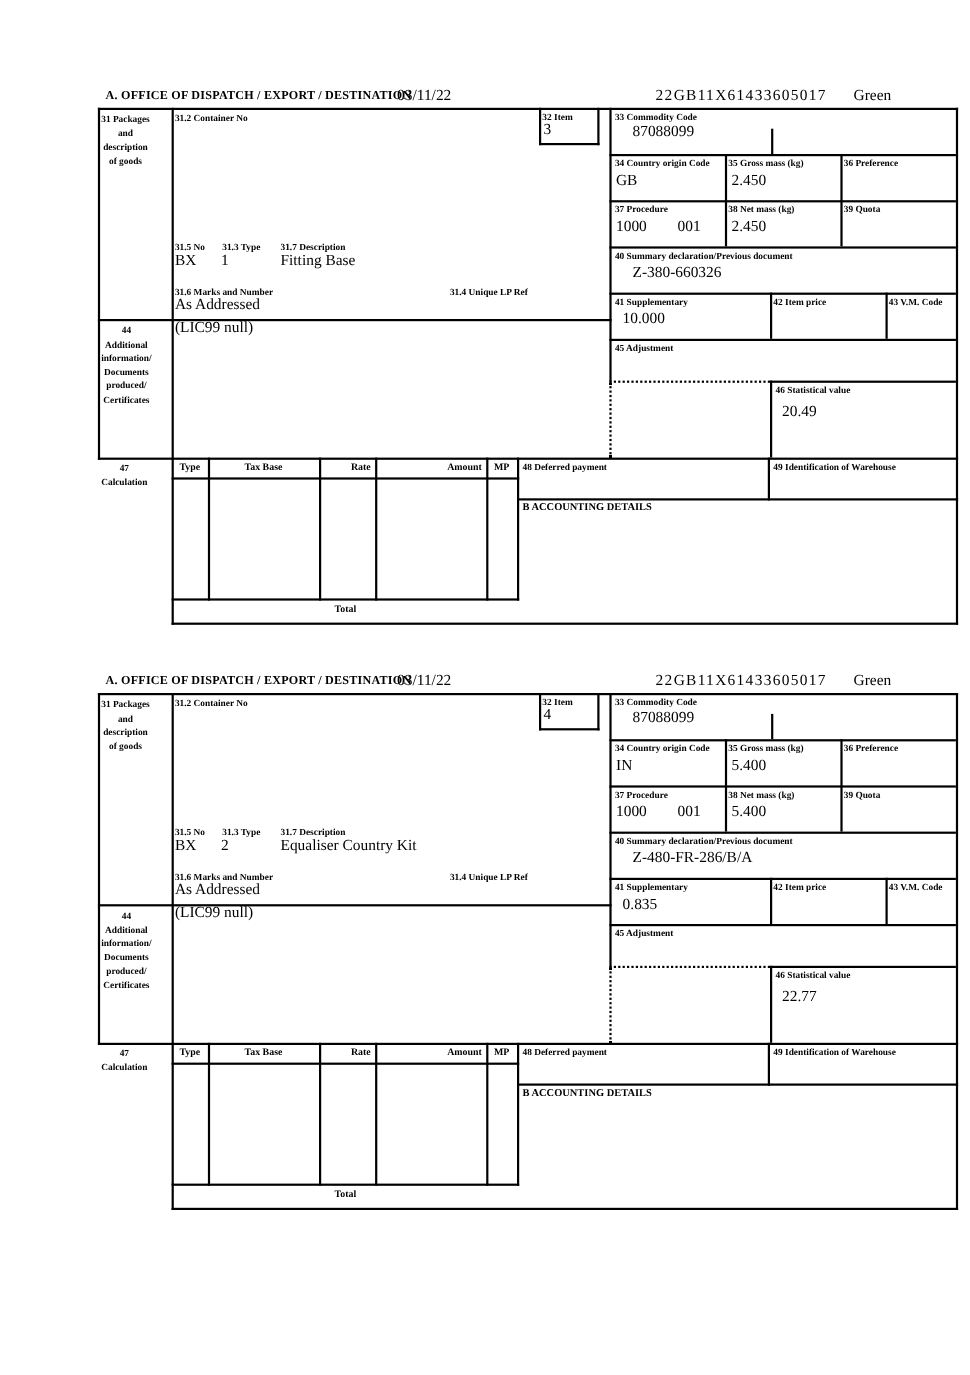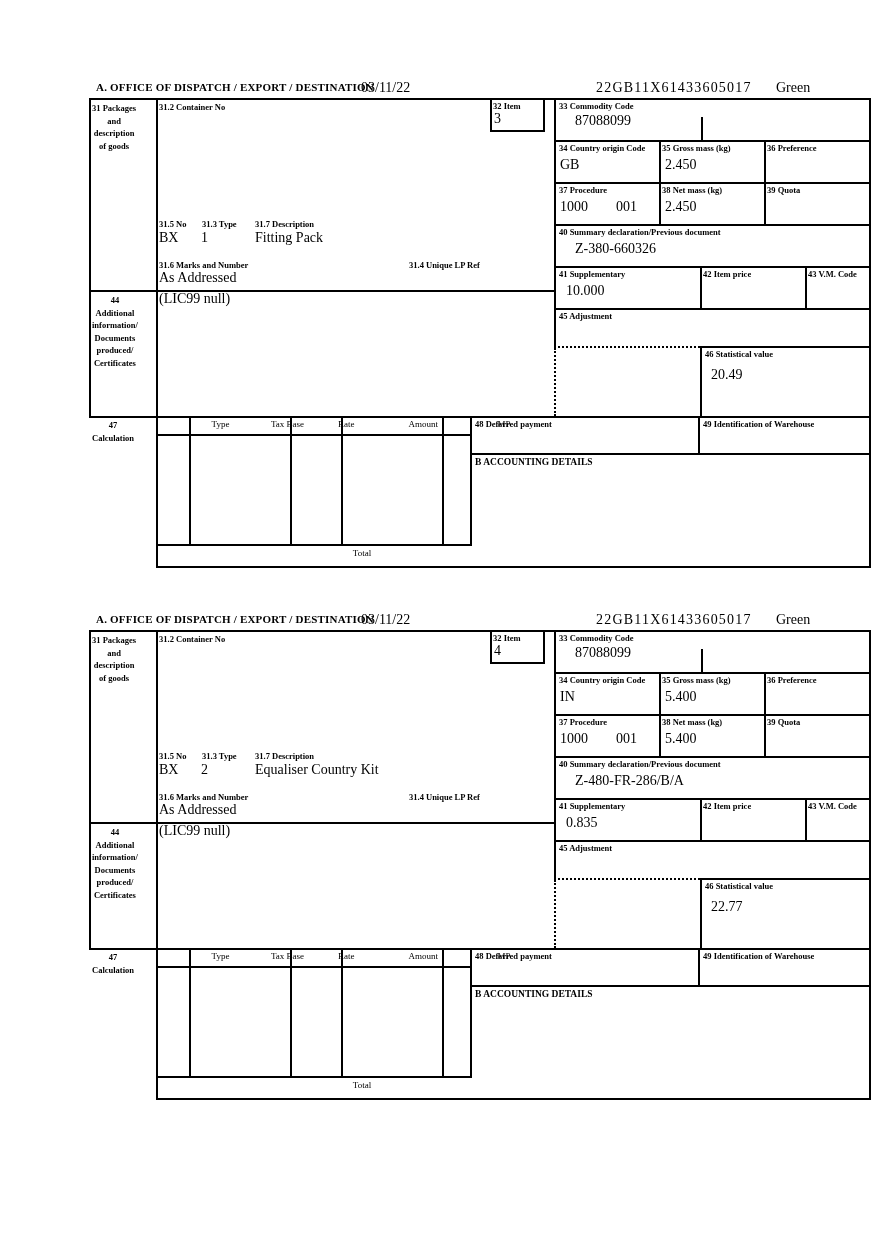--- a/index.html
+++ b/index.html
@@ -10,21 +10,21 @@
   .section { position:absolute; left:89px; width:808px; height:492px; }
   .abs { position:absolute; white-space:nowrap; }
   .ln { position:absolute; background:#000; }
   .dv { position:absolute; width:0; border-left:2px dotted #000; }
   .dh { position:absolute; height:0; border-top:2px dotted #000; }
   .title { font-weight:bold; font-size:11px; letter-spacing:0.2px; }
   .lbl { font-weight:bold; font-size:8.5px; line-height:10px; }
   .lines div { line-height:12.5px; white-space:nowrap;text-align:center; }
   .val { font-size:14px; line-height:15px; }
   .mrn { letter-spacing:1.2px; }
-  .th { font-weight:normal; font-size:9px; line-height:11px;padding-left:48px; }
+  .th { font-weight:bold; font-size:9px; line-height:11px; }
   .tc { text-align:center; }
   .tr { text-align:right; padding-right:4px; box-sizing:border-box; }
   .acct { font-weight:bold; font-size:9.5px; }
 </style>
 </head>
 <body>
 
 <div id="sheet">
   <div class="section" style="top: 80px;">
 
@@ -77,21 +77,21 @@
 
     <div class="abs lbl" style="left:70px;top:22px">31.2 Container No</div>
     <div class="abs lbl" style="left:404px;top:21px">32 Item</div>
     <div class="abs val" style="left:405px;top:31px">3</div>
 
     <div class="abs lbl" style="left:70px;top:139px">31.5 No</div>
     <div class="abs lbl" style="left:113px;top:139px">31.3 Type</div>
     <div class="abs lbl" style="left:166px;top:139px">31.7 Description</div>
     <div class="abs val" style="left:70px;top:150px">BX</div>
     <div class="abs val" style="left:112px;top:150px">1</div>
-    <div class="abs val" style="left:166px;top:150px">Fitting Pack</div>
+    <div class="abs val" style="left:166px;top:150px">Fitting Base</div>
 
     <div class="abs lbl" style="left:70px;top:180px">31.6 Marks and Number</div>
     <div class="abs lbl" style="left:320px;top:180px">31.4 Unique LP Ref</div>
     <div class="abs val" style="left:70px;top:190px">As Addressed</div>
 
     <div class="abs lbl" style="left:470px;top:21px">33 Commodity Code</div>
     <div class="abs val" style="left:486px;top:33px">87088099</div>
 
     <div class="abs lbl" style="left:470px;top:63px">34 Country origin Code</div>
     <div class="abs val" style="left:471px;top:77px">GB</div>

